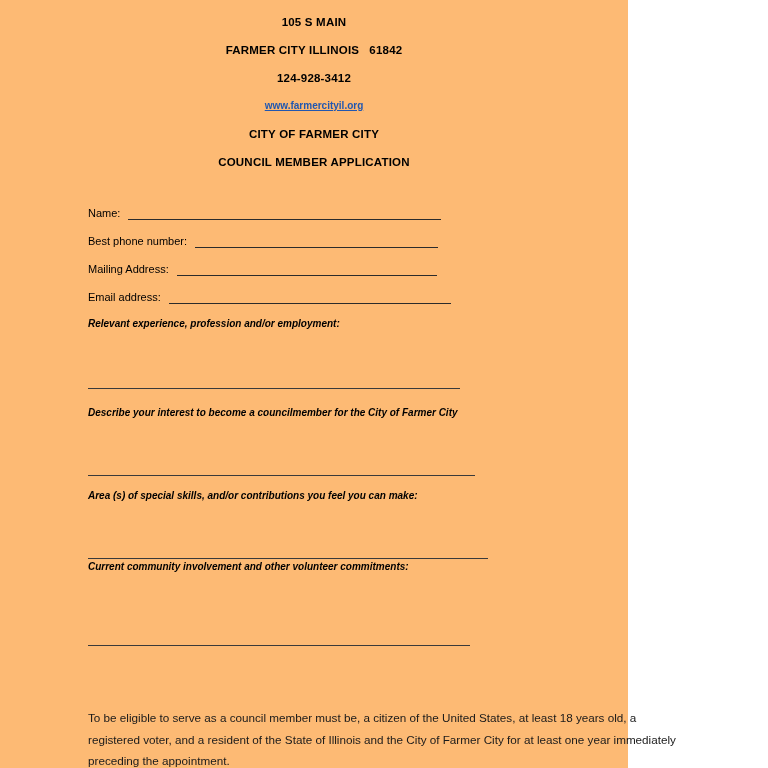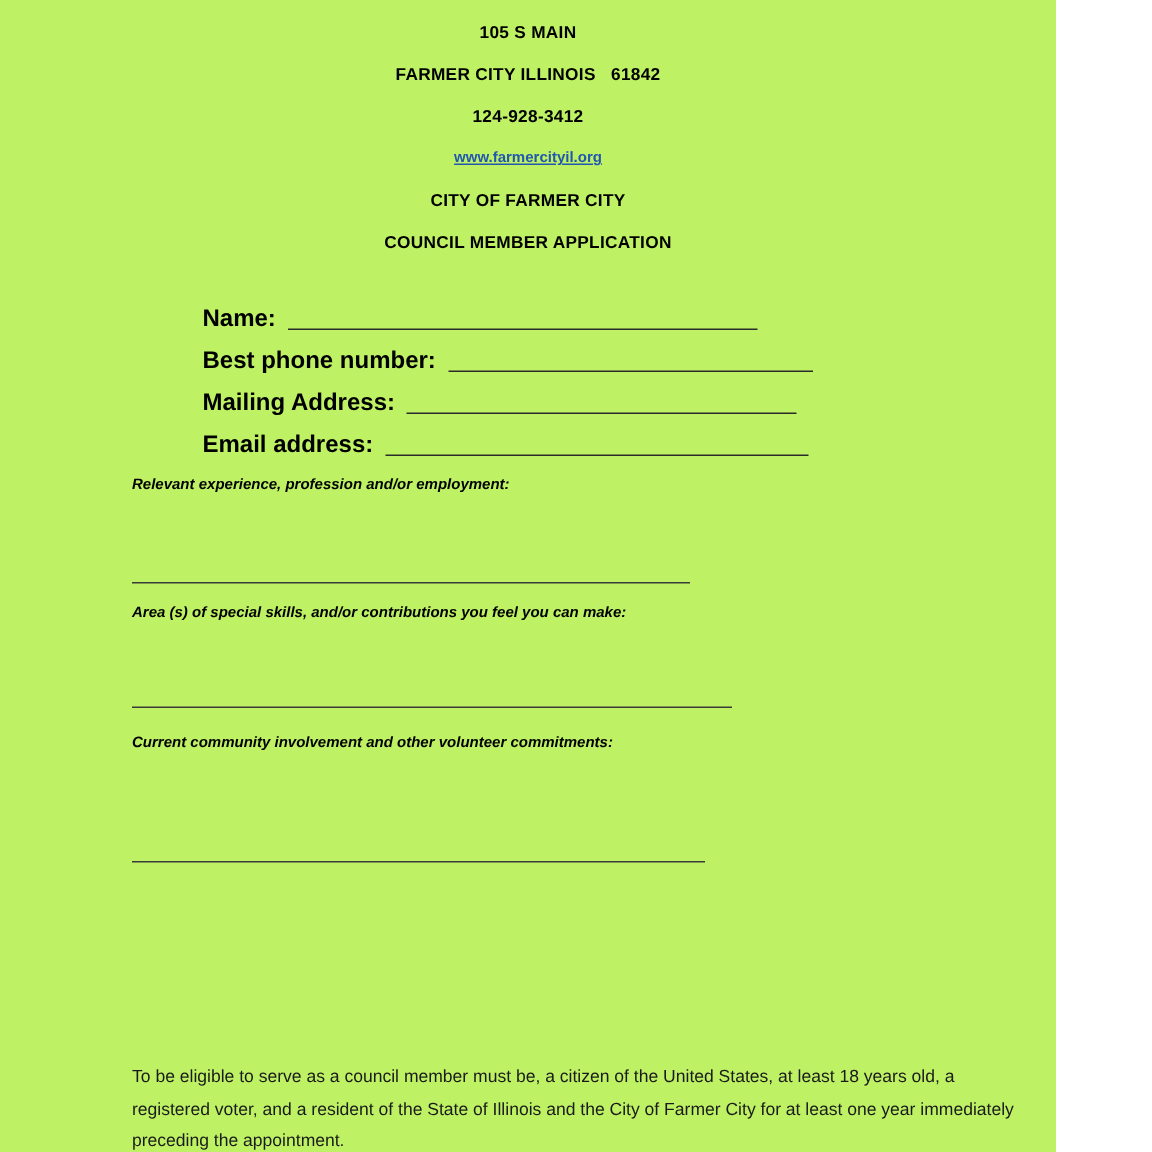--- a/index.html
+++ b/index.html
@@ -11,23 +11,23 @@
     width: 768px;
     height: 768px;
     font-family: "Liberation Sans", sans-serif;
     color: #000000;
     overflow: hidden;
     position: relative;
   }
 
   .page {
     position: relative;
-    width: 704px;
+    width: 628px;
     height: 768px;
-    background: #bef264;
+    background: #fdba74;
   }
 
   
   .header {
     padding-top: 8px;
     text-align: center;
   }
   .header-line {
     font-size: 11.5px;
     font-weight: bold;
@@ -52,26 +52,25 @@
     width: 600px;
   }
 
   
   .field {
     display: flex;
     align-items: flex-end;
     height: 28px;
   }
   .field-label {
-    font-size: 16px;
-    font-weight: bold;
+    font-size: 11px;
+    font-weight: normal;
     white-space: nowrap;
     line-height: 16px;
     padding-bottom: 3px;
-    margin-left: 47px;
   }
   .field-rule {
     flex: 0 0 auto;
     height: 0;
     border-bottom: 1.3px solid #2b2b2b;
     margin-left: 8px;
     margin-bottom: 4px;
   }
 
   
@@ -140,28 +139,32 @@
     <div class="field">
       <span class="field-label">Email address:</span>
       <span class="field-rule" style="width:282px"></span>
     </div>
 
     <div class="block">
       <div class="prompt" style="margin-top:8px;">Relevant experience, profession and/or employment:</div>
       <div class="answer-rule" style="width:372px; margin-top:56px;"></div>
     </div>
 
+    <div class="block">
+      <div class="prompt" style="margin-top:16px;">Describe your interest to become a councilmember for the City of Farmer City</div>
+      <div class="answer-rule" style="width:387px; margin-top:54px;"></div>
+    </div>
 
     <div class="block">
       <div class="prompt" style="margin-top:12px;">Area (s) of special skills, and/or contributions you feel you can make:</div>
       <div class="answer-rule" style="width:400px; margin-top:54px;"></div>
     </div>
 
     <div class="block">
-      <div class="prompt" style="margin-top:16px;">Current community involvement and other volunteer commitments:</div>
+      <div class="prompt" style="">Current community involvement and other volunteer commitments:</div>
       <div class="answer-rule" style="width:382px; margin-top:70px;"></div>
     </div>
 
   </div>
 
   <div class="eligibility">To be eligible to serve as a council member must be, a citizen of the United States, at least 18 years old, a registered voter, and a resident of the State of Illinois and the City of Farmer City for at least one year immediately preceding the appointment.</div>
 
 </div>
 
 </body></html>

